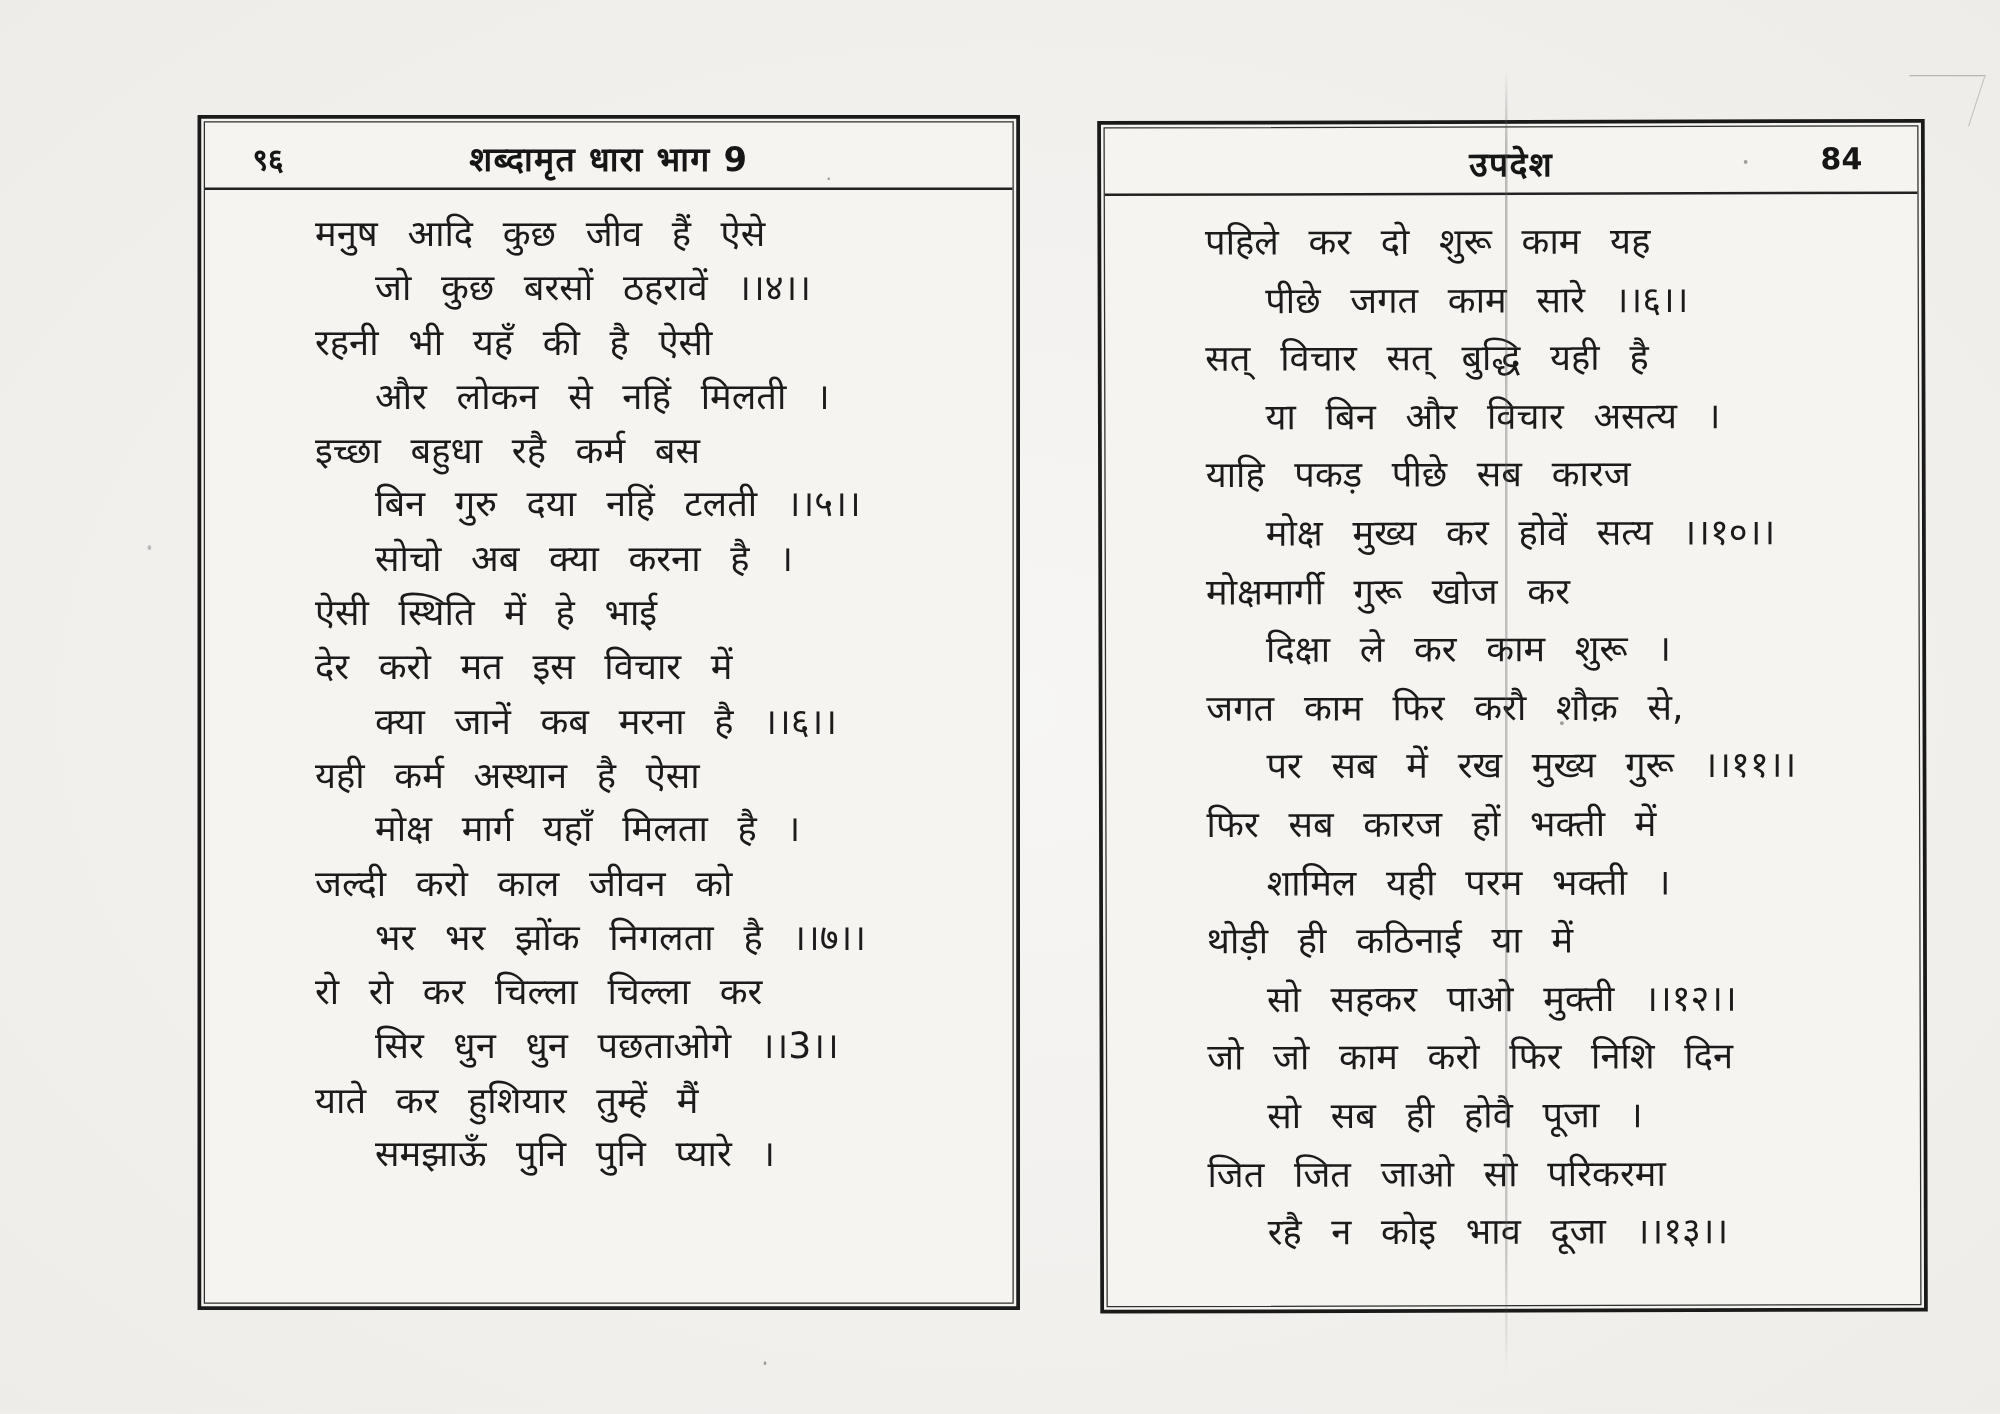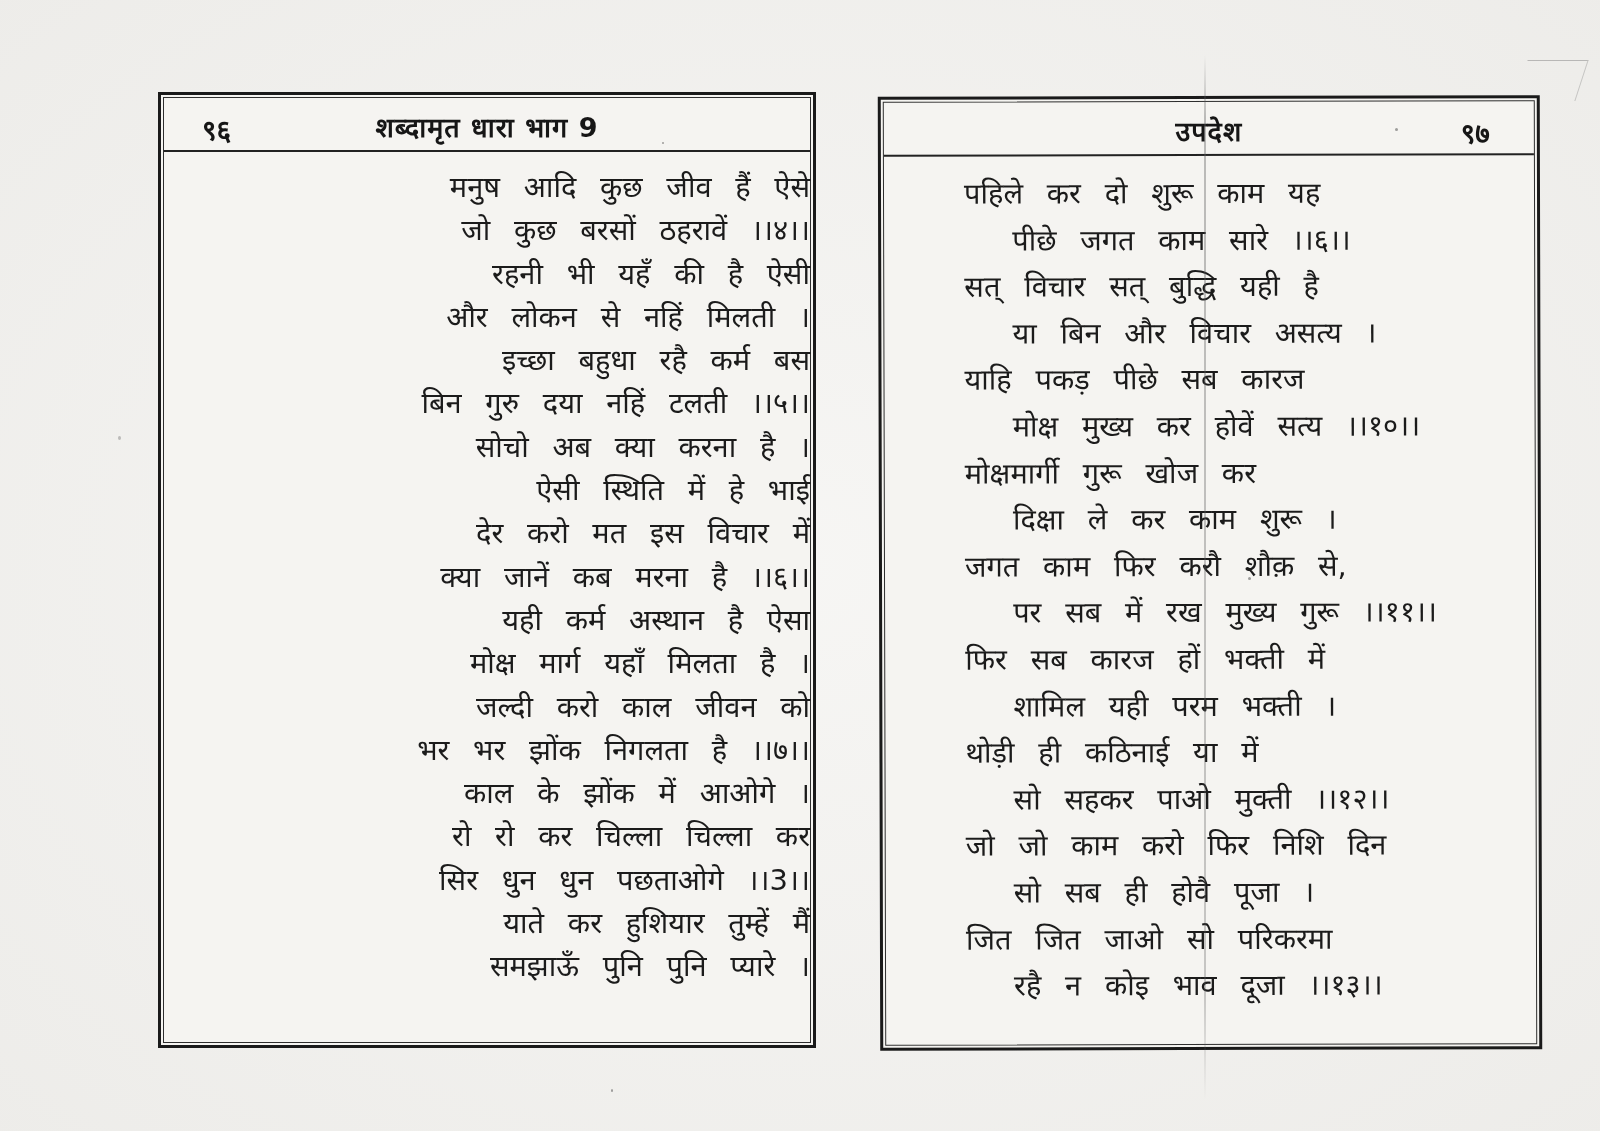--- a/index.html
+++ b/index.html
@@ -35,30 +35,30 @@
     flex:0 0 auto;
   }
   .ptitle{
     position:absolute;left:0;right:0;top:10px;
     text-align:center;
     font-size:27px;font-weight:bold;color:#161616;
     letter-spacing:1px;
   }
   .pgnum{
     position:absolute;top:12px;
-    font-size:28px;font-weight:bold;color:#161616;
+    font-size:24px;font-weight:bold;color:#161616;
   }
   .pgnum.at-left{left:38px;}
   .pgnum.at-right{right:44px;}
   .verses{
     flex:1 1 auto;
     padding-top:14px;
     color:#1b1b1b;
   }
-  .page.left  .verses{padding-left:88px;text-align:right;}
+  .page.left  .verses{padding-left:88px;}
   .page.right .verses{padding-left:80px;}
   .line{
     white-space:nowrap;
     font-size:29px;
     word-spacing:0.5em;
   }
   .page.left  .line{line-height:43.3px;}
   .page.right .line{line-height:46.6px;}
   .line.indent{padding-left:48px;}
   .crease{
@@ -97,34 +97,33 @@
           <div class="line">इच्छा बहुधा रहै कर्म बस</div>
           <div class="line indent">बिन गुरु दया नहिं टलती ।।५।।</div>
           <div class="line indent">सोचो अब क्या करना है ।</div>
           <div class="line">ऐसी स्थिति में हे भाई</div>
           <div class="line">देर करो मत इस विचार में</div>
           <div class="line indent">क्या जानें कब मरना है ।।६।।</div>
           <div class="line">यही कर्म अस्थान है ऐसा</div>
           <div class="line indent">मोक्ष मार्ग यहाँ मिलता है ।</div>
           <div class="line">जल्दी करो काल जीवन को</div>
           <div class="line indent">भर भर झोंक निगलता है ।।७।।</div>
-          <div class="line indent">काल के झोंक में आओगे ।</div>
           <div class="line">रो रो कर चिल्ला चिल्ला कर</div>
           <div class="line indent">सिर धुन धुन पछताओगे ।।3।।</div>
           <div class="line">याते कर हुशियार तुम्हें मैं</div>
           <div class="line indent">समझाऊँ पुनि पुनि प्यारे ।</div>
         </div>
     </div>
   </div>
 
   <div class="page right">
     <div class="page-inner">
       <div class="page-header">
         <span class="ptitle">उपदेश</span>
-        <span class="pgnum at-right">९७</span>
+        <span class="pgnum at-right">84</span>
       </div>
       <div class="verses">
           <div class="line">पहिले कर दो शुरू काम यह</div>
           <div class="line indent">पीछे जगत काम सारे ।।६।।</div>
           <div class="line">सत् विचार सत् बुद्धि यही है</div>
           <div class="line indent">या बिन और विचार असत्य ।</div>
           <div class="line">याहि पकड़ पीछे सब कारज</div>
           <div class="line indent">मोक्ष मुख्य कर होवें सत्य ।।१०।।</div>
           <div class="line">मोक्षमार्गी गुरू खोज कर</div>
           <div class="line indent">दिक्षा ले कर काम शुरू ।</div>

